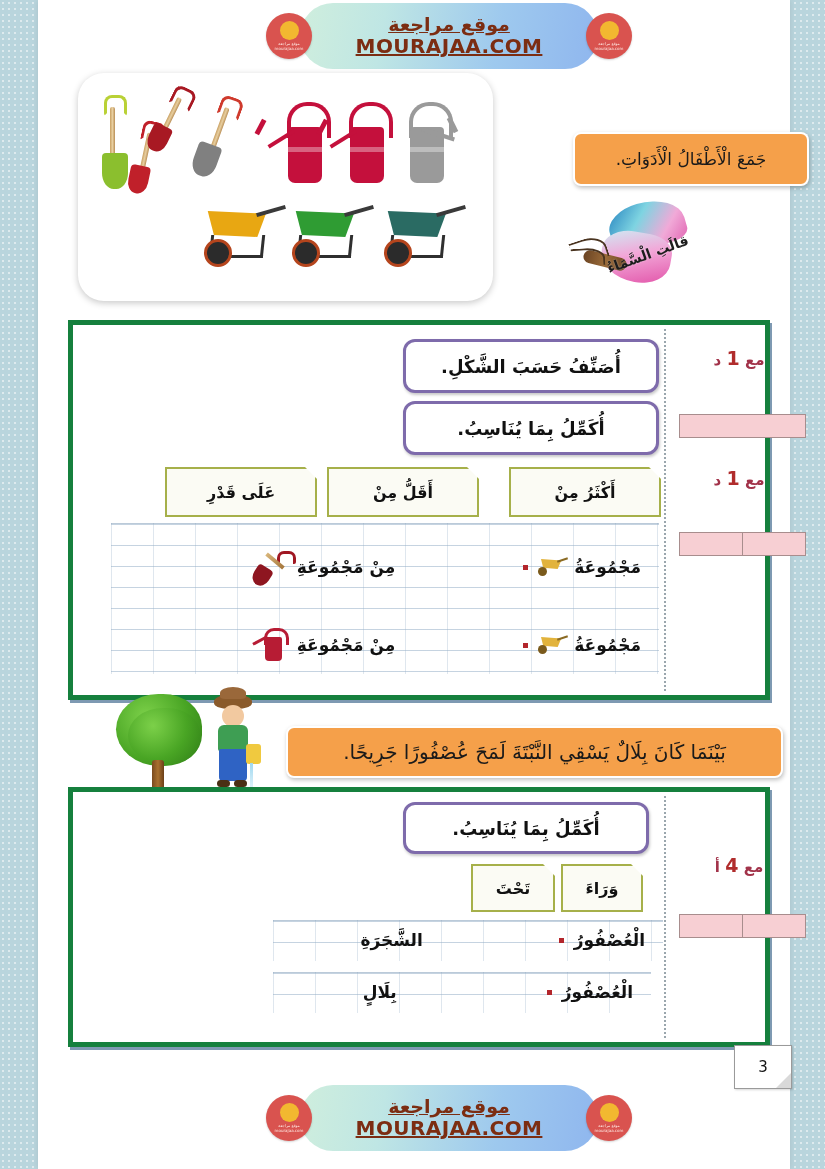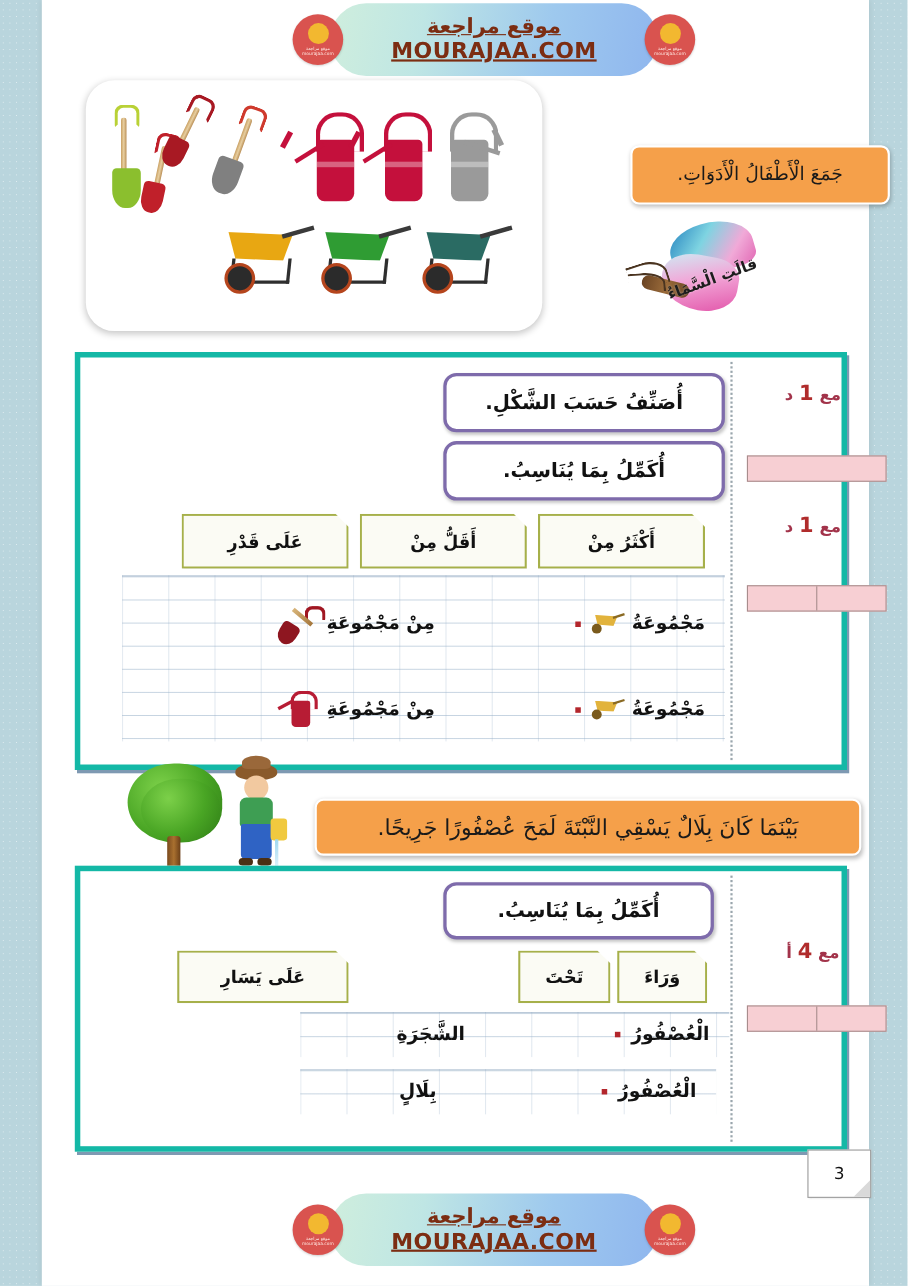--- a/index.html
+++ b/index.html
@@ -230,21 +230,21 @@
   .bf-text {
     position: absolute; left: 40px; top: 50px;
     font-size: 14px; color: #1d1d1d; font-weight: bold;
     transform: rotate(-20deg); direction: rtl;
     text-shadow: 0 0 2px rgba(255,255,255,0.5);
   }
 
   
   .exercise {
     position: absolute;
-    border: 5px solid #14b8a6;
+    border: 5px solid #15803d;
     background: #ffffff;
     box-shadow: 2px 3px 0 rgba(20,70,115,0.55);
   }
   #exercise-1 { left: 30px; top: 320px; width: 692px; height: 370px; }
   #exercise-2 { left: 30px; top: 787px; width: 692px; height: 250px; }
 
   .ex-inner { position: absolute; inset: 0; }
 
   
   .dotted-sep {
@@ -529,21 +529,21 @@
 
   <div class="exercise" id="exercise-1">
     <div class="ex-inner">
 
       <div class="dotted-sep" style="left:591px;"></div>
 
       <div class="purple-box" style="left:330px; top:14px; width:250px; height:48px;">أُصَنِّفُ حَسَبَ الشَّكْلِ.</div>
 
       <div class="purple-box" style="left:330px; top:76px; width:250px; height:48px;">أُكَمِّلُ بِمَا يُنَاسِبُ.</div>
 
-      <div class="word-card" style="left:416px; top:142px; width:148px; height:46px;">أَكْثَرُ مِنْ</div>
+      <div class="word-card" style="left:436px; top:142px; width:148px; height:46px;">أَكْثَرُ مِنْ</div>
       <div class="word-card" style="left:92px; top:142px; width:148px; height:46px;">عَلَى قَدْرِ</div>
       <div class="word-card" style="left:254px; top:142px; width:148px; height:46px;">أَقَلُّ مِنْ</div>
 
       <div class="write-zone" style="left:38px; top:198px; width:548px; height:150px;">
 
         <div class="write-row" style="top:26px; padding-right:14px;">
           <span class="seg">مَجْمُوعَةُ</span>
           <span class="mini-barrow">
             <span class="mb-tray"></span>
               <span class="mb-wheel"></span>
@@ -621,21 +621,20 @@
 
   <div class="exercise" id="exercise-2">
     <div class="ex-inner">
 
       <div class="dotted-sep" style="left:591px;"></div>
 
       <div class="purple-box" style="left:330px; top:10px; width:240px; height:46px;">أُكَمِّلُ بِمَا يُنَاسِبُ.</div>
 
       <div class="word-card" style="left:398px; top:72px; width:80px; height:44px;">تَحْتَ</div>
       <div class="word-card" style="left:488px; top:72px; width:78px; height:44px;">وَرَاءَ</div>
-      <div class="word-card" style="left:88px; top:72px; width:152px; height:44px;">عَلَى يَسَارِ</div>
 
       <div class="write-zone" style="left:200px; top:128px; width:390px; height:40px;">
         <div class="write-row" style="top:9px; padding-right:14px;">
           <span class="seg">الْعُصْفُورُ</span>
           <span class="red-dot"></span>
           <span class="blank" style="width:126px;"></span>
           <span class="seg">الشَّجَرَةِ</span>
         </div>
       </div>
 

